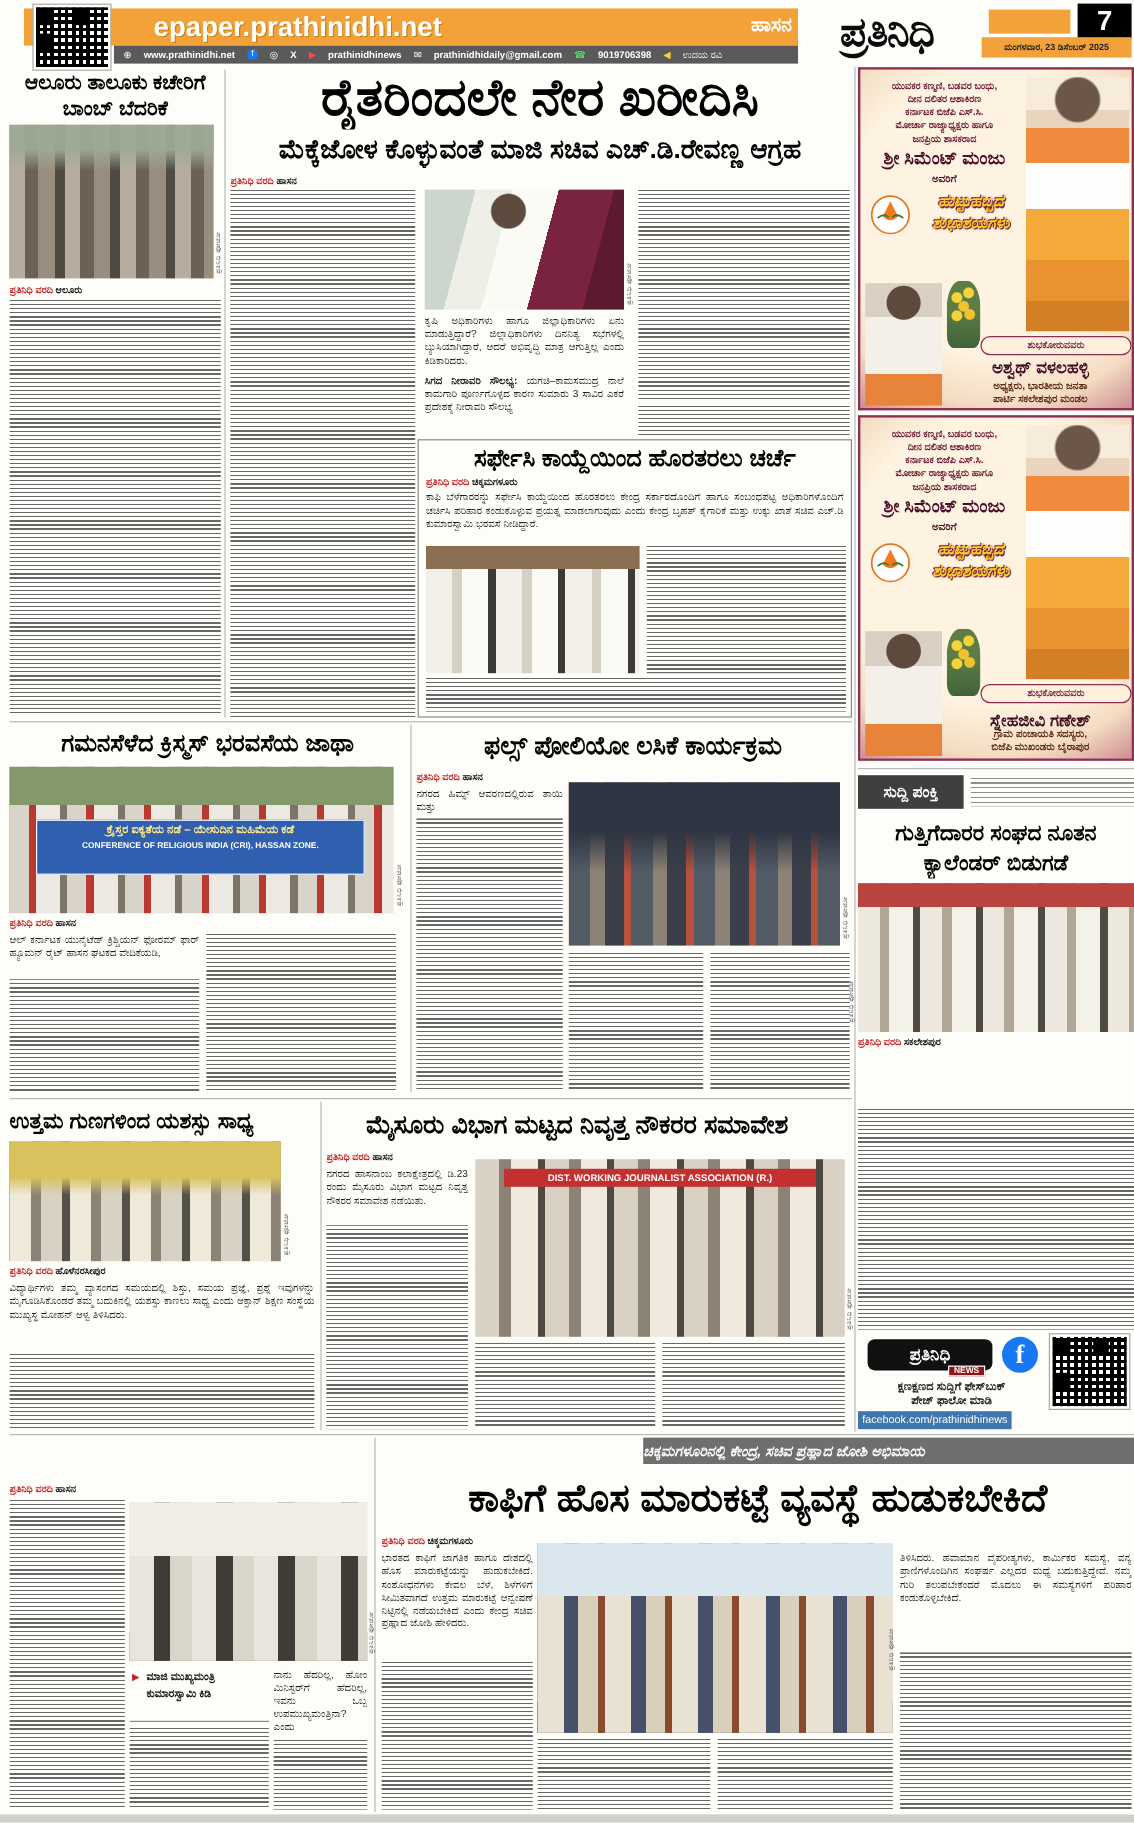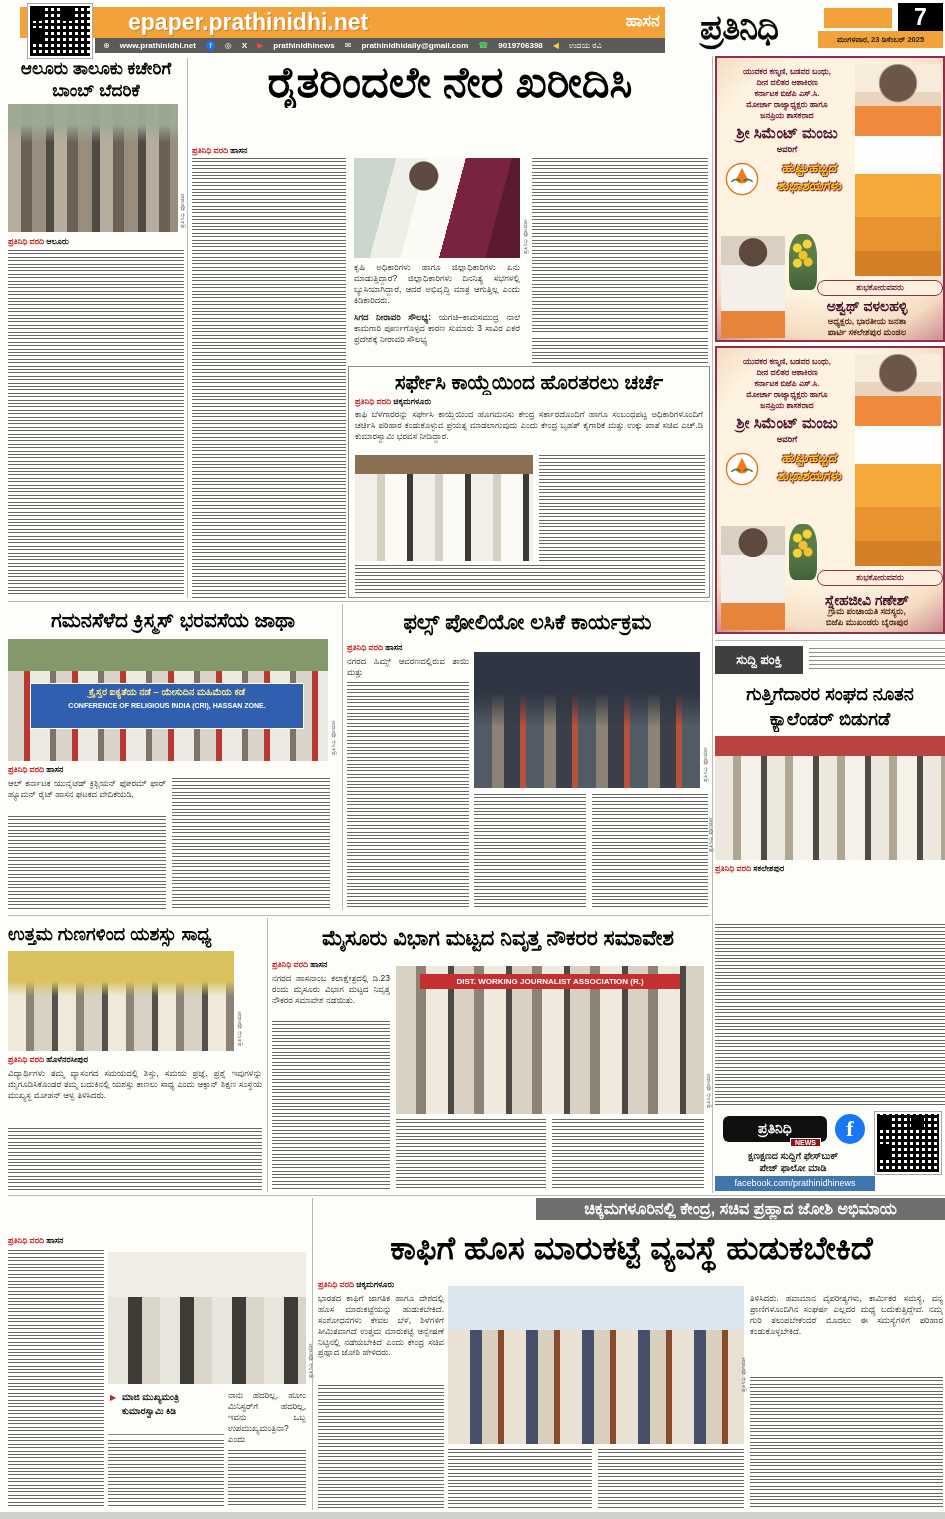--- a/index.html
+++ b/index.html
@@ -133,40 +133,41 @@
 
   <div class="abs hl clip" style="left:8px;top:58px;width:176px;height:44px;font-size:17px;line-height:22px;">ಆಲೂರು ತಾಲೂಕು ಕಚೇರಿಗೆ ಬಾಂಬ್ ಬೆದರಿಕೆ</div>
   <div class="abs photo photo-crowd" style="left:8px;top:104px;width:170px;height:128px;"></div>
   <span class="pcredit" style="left:179px;top:110px;height:118px;">ಪ್ರತಿನಿಧಿ ಫೋಟೋ</span>
   <div class="abs by" style="left:8px;top:237px;width:176px;">
     <span class="r">ಪ್ರತಿನಿಧಿ ವರದಿ</span> <span>ಆಲೂರು</span>
   </div>
   <div class="abs tx" style="left:8px;top:250px;width:176px;height:346px;"></div>
 
   <div class="abs hl clip" style="left:192px;top:56px;width:516px;height:52px;font-size:43px;line-height:52px;">ರೈತರಿಂದಲೇ ನೇರ ಖರೀದಿಸಿ</div>
+  <div class="abs hl clip" style="left:192px;top:111px;width:516px;height:29px;font-size:22px;line-height:28px;">ಮೆಕ್ಕೆಜೋಳ ಕೊಳ್ಳುವಂತೆ ಮಾಜಿ ಸಚಿವ ಎಚ್.ಡಿ.ರೇವಣ್ಣ ಆಗ್ರಹ</div>
   <div class="abs by" style="left:192px;top:146px;width:200px;">
     <span class="r">ಪ್ರತಿನಿಧಿ ವರದಿ</span> <span>ಹಾಸನ</span>
   </div>
 
   <div class="abs tx" style="left:192px;top:158px;width:154px;height:440px;"></div>
   <div class="abs photo photo-revanna" style="left:354px;top:158px;width:166px;height:100px;"></div>
   <span class="pcredit" style="left:522px;top:162px;height:92px;">ಪ್ರತಿನಿಧಿ ಫೋಟೋ</span>
   <div class="abs tx" style="left:532px;top:158px;width:176px;height:176px;"></div>
   <div class="abs lead clip" style="left:354px;top:262px;width:166px;height:48px;">ಕೃಷಿ ಅಧಿಕಾರಿಗಳು ಹಾಗೂ ಜಿಲ್ಲಾಧಿಕಾರಿಗಳು ಏನು ಮಾಡುತ್ತಿದ್ದಾರೆ? ಜಿಲ್ಲಾಧಿಕಾರಿಗಳು ದಿನನಿತ್ಯ ಸಭೆಗಳಲ್ಲಿ ಬ್ಯುಸಿಯಾಗಿದ್ದಾರೆ, ಆದರೆ ಅಭಿವೃದ್ಧಿ ಮಾತ್ರ ಆಗುತ್ತಿಲ್ಲ ಎಂದು ಕಿಡಿಕಾರಿದರು.</div>
   <div class="abs lead clip" style="left:354px;top:312px;width:166px;height:50px;">
     <b>ಸಿಗದ ನೀರಾವರಿ ಸೌಲಭ್ಯ:</b> <span>ಯಗಚಿ–ಕಾಮಸಮುದ್ರ ನಾಲೆ ಕಾಮಗಾರಿ ಪೂರ್ಣಗೊಳ್ಳದ ಕಾರಣ ಸುಮಾರು 3 ಸಾವಿರ ಎಕರೆ ಪ್ರದೇಶಕ್ಕೆ ನೀರಾವರಿ ಸೌಲಭ್ಯ</span>
   </div>
   <div class="abs tx" style="left:532px;top:338px;width:176px;height:26px;"></div>
 
   <div class="abs" style="left:348px;top:366px;width:362px;height:232px;border:1px solid #8a8a8a;box-sizing:border-box;">
     <div class="hl clip" style="position:absolute;left:4px;top:3px;width:352px;height:25px;font-size:20px;line-height:25px;">ಸರ್ಫೇಸಿ ಕಾಯ್ದೆಯಿಂದ ಹೊರತರಲು ಚರ್ಚೆ</div>
     <div class="by" style="position:absolute;left:6px;top:30px;width:220px;">
       <span class="r">ಪ್ರತಿನಿಧಿ ವರದಿ</span> <span>ಚಿಕ್ಕಮಗಳೂರು</span>
     </div>
-    <div class="lead clip" style="position:absolute;left:6px;top:42px;width:348px;height:42px;">ಕಾಫಿ ಬೆಳೆಗಾರರನ್ನು ಸರ್ಫೇಸಿ ಕಾಯ್ದೆಯಿಂದ ಹೊಗಮನಸು ಕೇಂದ್ರ ಸರ್ಕಾರದೊಂದಿಗೆ ಹಾಗೂ ಸಂಬಂಧಪಟ್ಟ ಅಧಿಕಾರಿಗಳೊಂದಿಗೆ ಚರ್ಚಿಸಿ ಪರಿಹಾರ ಕಂಡುಕೊಳ್ಳುವ ಪ್ರಯತ್ನ ಮಾಡಲಾಗುವುದು ಎಂದು ಕೇಂದ್ರ ಬೃಹತ್ ಕೈಗಾರಿಕೆ ಮತ್ತು ಉಕ್ಕು ಖಾತೆ ಸಚಿವ ಎಚ್.ಡಿ ಕುಮಾರಸ್ವಾಮಿ ಭರವಸೆ ನೀಡಿದ್ದಾರೆ.</div>
+    <div class="lead clip" style="position:absolute;left:6px;top:42px;width:348px;height:42px;">ಕಾಫಿ ಬೆಳೆಗಾರರನ್ನು ಸರ್ಫೇಸಿ ಕಾಯ್ದೆಯಿಂದ ಹೊರತರಲು ಕೇಂದ್ರ ಸರ್ಕಾರದೊಂದಿಗೆ ಹಾಗೂ ಸಂಬಂಧಪಟ್ಟ ಅಧಿಕಾರಿಗಳೊಂದಿಗೆ ಚರ್ಚಿಸಿ ಪರಿಹಾರ ಕಂಡುಕೊಳ್ಳುವ ಪ್ರಯತ್ನ ಮಾಡಲಾಗುವುದು ಎಂದು ಕೇಂದ್ರ ಬೃಹತ್ ಕೈಗಾರಿಕೆ ಮತ್ತು ಉಕ್ಕು ಖಾತೆ ಸಚಿವ ಎಚ್.ಡಿ ಕುಮಾರಸ್ವಾಮಿ ಭರವಸೆ ನೀಡಿದ್ದಾರೆ.</div>
     <div class="photo photo-group" style="position:absolute;left:6px;top:88px;width:178px;height:106px;"></div>
     <div class="tx" style="position:absolute;left:190px;top:88px;width:166px;height:106px;"></div>
     <div class="tx" style="position:absolute;left:6px;top:198px;width:350px;height:28px;"></div>
   </div>
 
   <div class="abs adbox" style="left:715px;top:56px;width:230px;height:286px;box-sizing:border-box;">
     <div class="ad-intro" style="position:absolute;left:4px;top:8px;width:132px;">ಯುವಕರ ಕಣ್ಮಣಿ, ಬಡವರ ಬಂಧು,</div>
     <div class="ad-intro" style="position:absolute;left:4px;top:19px;width:132px;">ದೀನ ದಲಿತರ ಆಶಾಕಿರಣ</div>
     <div class="ad-intro" style="position:absolute;left:4px;top:30px;width:132px;">ಕರ್ನಾಟಕ ಬಿಜೆಪಿ ಎಸ್.ಸಿ.</div>
     <div class="ad-intro" style="position:absolute;left:4px;top:41px;width:132px;">ಮೋರ್ಚಾ ರಾಜ್ಯಾಧ್ಯಕ್ಷರು ಹಾಗೂ</div>
@@ -234,21 +235,21 @@
 
   <div class="abs" style="left:715px;top:1110px;width:230px;height:84px;">
     <div style="position:absolute;left:8px;top:6px;width:104px;height:26px;background:#101010;border-radius:6px;">
       <span style="display:block;color:#fff;font-size:14px;font-weight:bold;text-align:center;line-height:24px;">ಪ್ರತಿನಿಧಿ</span>
       <span style="position:absolute;right:6px;bottom:-5px;background:#8d1515;color:#fff;font-size:7px;font-weight:bold;padding:0 4px;border:1px solid #fff;">NEWS</span>
     </div>
     <div class="fbcircle" style="position:absolute;left:120px;top:4px;width:30px;height:30px;font-size:22px;line-height:30px;">f</div>
     <div class="qr" style="position:absolute;left:160px;top:2px;width:62px;height:58px;"></div>
     <div style="position:absolute;left:0;top:40px;width:156px;text-align:center;font-size:9.5px;font-weight:bold;color:#222;">ಕ್ಷಣಕ್ಷಣದ ಸುದ್ದಿಗೆ ಫೇಸ್‌ಬುಕ್</div>
     <div style="position:absolute;left:0;top:52px;width:156px;text-align:center;font-size:9.5px;font-weight:bold;color:#222;">ಪೇಜ್ ಫಾಲೋ ಮಾಡಿ</div>
-    <div style="position:absolute;left:0;top:66px;width:160px;height:15px;background:#3e76ad;">
+    <div style="position:absolute;left:0;top:66px;width:128px;height:15px;background:#3e76ad;">
       <span style="display:block;color:#fff;font-size:9px;text-align:center;line-height:15px;white-space:nowrap;overflow:hidden;">facebook.com/prathinidhinews</span>
     </div>
   </div>
 
   <div class="abs hl clip" style="left:8px;top:605px;width:330px;height:31px;font-size:20px;line-height:30px;">ಗಮನಸೆಳೆದ ಕ್ರಿಸ್ಮಸ್ ಭರವಸೆಯ ಜಾಥಾ</div>
   <div class="abs photo photo-jatha clip" style="left:8px;top:639px;width:320px;height:122px;">
     <div class="banner" style="position:absolute;left:22px;top:44px;width:272px;height:44px;">
       <div style="font-size:9.5px;font-weight:bold;color:#ffe98a;line-height:16px;white-space:nowrap;overflow:hidden;">ಕ್ರೈಸ್ತರ ಐಕ್ಯತೆಯ ನಡೆ – ಯೇಸುದಿನ ಮಹಿಮೆಯ ಕಡೆ</div>
       <div style="font-size:7px;font-weight:bold;line-height:12px;white-space:nowrap;overflow:hidden;">CONFERENCE OF RELIGIOUS INDIA (CRI), HASSAN ZONE.</div>
     </div>
@@ -274,21 +275,21 @@
 
   <div class="abs hl clip" style="left:8px;top:921px;width:254px;height:28px;font-size:18px;line-height:27px;text-align:left;">ಉತ್ತಮ ಗುಣಗಳಿಂದ ಯಶಸ್ಸು ಸಾಧ್ಯ</div>
   <div class="abs photo photo-success" style="left:8px;top:951px;width:226px;height:100px;"></div>
   <span class="pcredit" style="left:236px;top:956px;height:90px;">ಪ್ರತಿನಿಧಿ ಫೋಟೋ</span>
   <div class="abs by" style="left:8px;top:1055px;width:254px;">
     <span class="r">ಪ್ರತಿನಿಧಿ ವರದಿ</span> <span>ಹೊಳೆನರಸೀಪುರ</span>
   </div>
   <div class="abs lead clip" style="left:8px;top:1068px;width:254px;height:56px;">ವಿದ್ಯಾರ್ಥಿಗಳು ತಮ್ಮ ವ್ಯಾಸಂಗದ ಸಮಯದಲ್ಲಿ ಶಿಸ್ತು, ಸಮಯ ಪ್ರಜ್ಞೆ, ಪ್ರಶ್ನೆ ಇವುಗಳನ್ನು ಮೈಗೂಡಿಸಿಕೊಂಡರೆ ತಮ್ಮ ಬದುಕಿನಲ್ಲಿ ಯಶಸ್ಸು ಕಾಣಲು ಸಾಧ್ಯ ಎಂದು ಆಕ್ಸಾನ್ ಶಿಕ್ಷಣ ಸಂಸ್ಥೆಯ ಮುಖ್ಯಸ್ಥ ಮೋಹನ್ ಆಳ್ವ ತಿಳಿಸಿದರು.</div>
   <div class="abs tx" style="left:8px;top:1128px;width:254px;height:62px;"></div>
 
-  <div class="abs hl clip" style="left:280px;top:919px;width:436px;height:38px;font-size:21px;line-height:37px;">ಮೈಸೂರು ವಿಭಾಗ ಮಟ್ಟದ ನಿವೃತ್ತ ನೌಕರರ ಸಮಾವೇಶ</div>
+  <div class="abs hl clip" style="left:263px;top:919px;width:436px;height:38px;font-size:21px;line-height:37px;">ಮೈಸೂರು ವಿಭಾಗ ಮಟ್ಟದ ನಿವೃತ್ತ ನೌಕರರ ಸಮಾವೇಶ</div>
   <div class="abs by" style="left:272px;top:960px;width:200px;">
     <span class="r">ಪ್ರತಿನಿಧಿ ವರದಿ</span> <span>ಹಾಸನ</span>
   </div>
   <div class="abs lead clip" style="left:272px;top:973px;width:118px;height:44px;">ನಗರದ ಹಾಸನಾಂಬ ಕಲಾಕ್ಷೇತ್ರದಲ್ಲಿ ಡಿ.23 ರಂದು ಮೈಸೂರು ವಿಭಾಗ ಮಟ್ಟದ ನಿವೃತ್ತ ನೌಕರರ ಸಮಾವೇಶ ನಡೆಯಿತು.</div>
   <div class="abs tx" style="left:272px;top:1021px;width:118px;height:170px;"></div>
   <div class="abs photo photo-journalist clip" style="left:396px;top:966px;width:308px;height:148px;">
     <div style="position:absolute;left:24px;top:8px;width:260px;height:15px;background:#c43030;color:#fff;
                 font-size:8px;font-weight:bold;text-align:center;line-height:15px;white-space:nowrap;overflow:hidden;">DIST. WORKING JOURNALIST ASSOCIATION (R.)</div>
   </div>
   <span class="pcredit" style="left:705px;top:972px;height:136px;">ಪ್ರತಿನಿಧಿ ಫೋಟೋ</span>
@@ -304,21 +305,21 @@
   <div class="abs" style="left:108px;top:1390px;width:116px;height:44px;border-bottom:1px solid #888;">
     <span style="position:absolute;left:2px;top:3px;color:#c42222;font-size:8px;">▶</span>
     <div style="position:absolute;left:14px;top:2px;width:100px;font-size:9px;font-weight:bold;">ಮಾಜಿ ಮುಖ್ಯಮಂತ್ರಿ</div>
     <div style="position:absolute;left:14px;top:16px;width:100px;font-size:9px;font-weight:bold;">ಕುಮಾರಸ್ವಾಮಿ ಕಿಡಿ</div>
   </div>
   <div class="abs lead clip" style="left:228px;top:1390px;width:78px;height:56px;">ನಾನು ಹೆದರಿಲ್ಲ, ಹೋಂ ಮಿನಿಸ್ಟರ್‌ಗೆ ಹೆದರಿಲ್ಲ, ಇವನು ಒಬ್ಬ ಉಪಮುಖ್ಯಮಂತ್ರಿನಾ? ಎಂದು</div>
   <div class="abs tx" style="left:228px;top:1450px;width:78px;height:58px;"></div>
   <div class="abs tx" style="left:108px;top:1440px;width:116px;height:68px;"></div>
 
   <div class="abs" style="left:536px;top:1198px;width:409px;height:22px;background:#6f6f6f;">
-    <span style="display:block;color:#fff;font-size:16px;font-weight:bold;text-align:center;line-height:22px;white-space:nowrap;overflow:hidden;">ಚಿಕ್ಕಮಗಳೂರಿನಲ್ಲಿ ಕೇಂದ್ರ, ಸಚಿವ ಪ್ರಹ್ಲಾದ ಜೋಶಿ ಅಭಿಮಾಯ</span>
+    <span style="display:block;color:#fff;font-size:12px;font-weight:bold;text-align:left;line-height:22px;white-space:nowrap;overflow:hidden;font-style:italic;">ಚಿಕ್ಕಮಗಳೂರಿನಲ್ಲಿ ಕೇಂದ್ರ, ಸಚಿವ ಪ್ರಹ್ಲಾದ ಜೋಶಿ ಅಭಿಮಾಯ</span>
   </div>
   <div class="abs hl clip" style="left:318px;top:1224px;width:627px;height:50px;font-size:32px;line-height:49px;">ಕಾಫಿಗೆ ಹೊಸ ಮಾರುಕಟ್ಟೆ ವ್ಯವಸ್ಥೆ ಹುಡುಕಬೇಕಿದೆ</div>
   <div class="abs by" style="left:318px;top:1280px;width:200px;">
     <span class="r">ಪ್ರತಿನಿಧಿ ವರದಿ</span> <span>ಚಿಕ್ಕಮಗಳೂರು</span>
   </div>
   <div class="abs lead clip" style="left:318px;top:1293px;width:126px;height:88px;">ಭಾರತದ ಕಾಫಿಗೆ ಜಾಗತಿಕ ಹಾಗೂ ದೇಶದಲ್ಲಿ ಹೊಸ ಮಾರುಕಟ್ಟೆಯನ್ನು ಹುಡುಕಬೇಕಿದೆ. ಸಂಶೋಧನೆಗಳು ಕೇವಲ ಬೆಳೆ, ಶಿಳೆಗಳಿಗೆ ಸೀಮಿತವಾಗದೆ ಉತ್ತಮ ಮಾರುಕಟ್ಟೆ ಆನ್ವೇಷಣೆ ನಿಟ್ಟಿನಲ್ಲಿ ನಡೆಯಬೇಕಿದೆ ಎಂದು ಕೇಂದ್ರ ಸಚಿವ ಪ್ರಹ್ಲಾದ ಜೋಶಿ ಹೇಳಿದರು.</div>
   <div class="abs tx" style="left:318px;top:1385px;width:126px;height:123px;"></div>
   <div class="abs photo photo-coffee" style="left:448px;top:1286px;width:296px;height:158px;"></div>
   <span class="pcredit" style="left:740px;top:1292px;height:100px;">ಪ್ರತಿನಿಧಿ ಫೋಟೋ</span>
   <div class="abs lead clip" style="left:750px;top:1293px;width:193px;height:80px;">ತಿಳಿಸಿದರು. ಹವಾಮಾನ ವೈಪರೀತ್ಯಗಳು, ಕಾರ್ಮಿಕರ ಸಮಸ್ಯೆ, ವನ್ಯ ಪ್ರಾಣಿಗಳೊಂದಿಗಿನ ಸಂಘರ್ಷ ಎಲ್ಲದರ ಮಧ್ಯೆ ಬದುಕುತ್ತಿದ್ದೇವೆ. ನಮ್ಮ ಗುರಿ ತಲುಪಬೇಕೆಂದರೆ ಮೊದಲು ಈ ಸಮಸ್ಯೆಗಳಿಗೆ ಪರಿಹಾರ ಕಂಡುಕೊಳ್ಳಬೇಕಿದೆ.</div>

